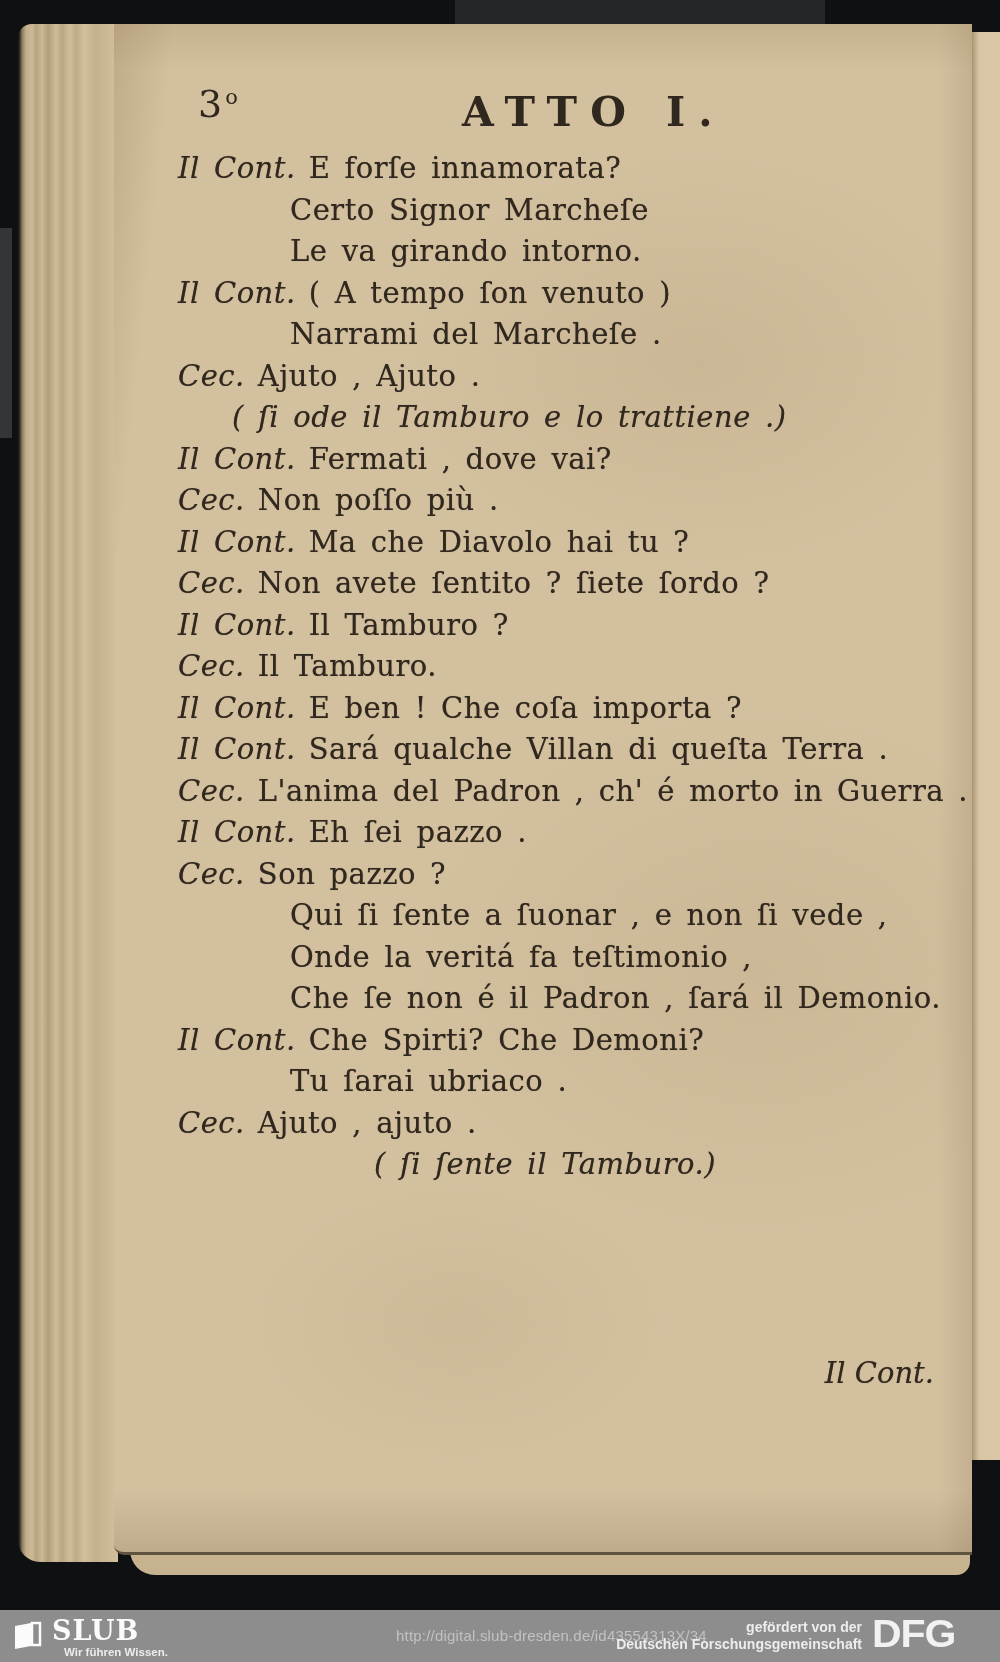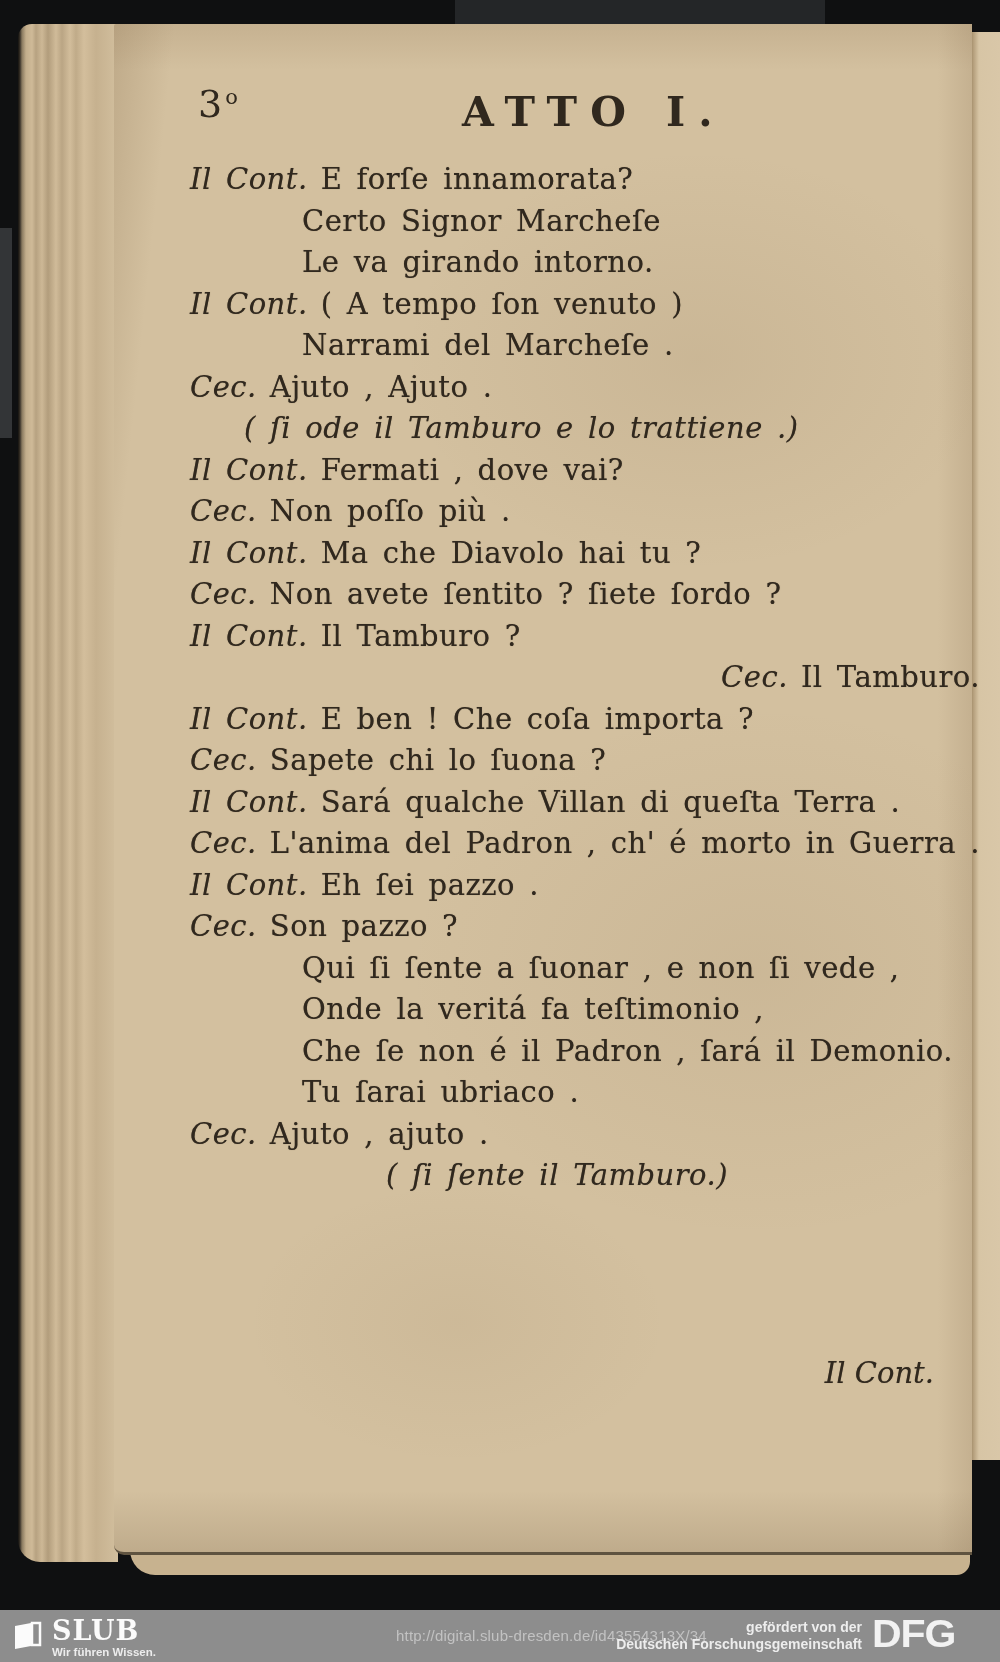--- a/index.html
+++ b/index.html
@@ -38,30 +38,30 @@
       radial-gradient(ellipse 420px 300px at 68% 22%,rgba(125,100,68,.10),rgba(0,0,0,0) 70%),
       radial-gradient(ellipse 500px 380px at 75% 62%,rgba(125,100,68,.09),rgba(0,0,0,0) 70%),
       radial-gradient(ellipse 300px 200px at 40% 85%,rgba(125,100,68,.07),rgba(0,0,0,0) 70%),
       var(--page-bg,#d3c09f);
   }
   
   .page-main, .page-main *{color:var(--ink,#30281e);}
   .page-num{position:absolute;left:84px;top:58px;font-size:38px;letter-spacing:1px;}
   .page-num .sup{font-size:21px;position:relative;top:-13px;margin-left:2px;}
   .running-header{position:absolute;left:348px;top:64px;font-size:41px;font-weight:700;letter-spacing:13px;white-space:nowrap;}
-  .text-block{position:absolute;left:76px;top:124px;width:790px;margin-top:11px;}
+  .text-block{position:absolute;left:64px;top:124px;width:790px;}
   .line{font-size:29px;line-height:41.5px;white-space:nowrap;letter-spacing:.5px;word-spacing:4.5px;text-shadow:0 0 .7px rgba(45,35,22,.55);}
   .line .speaker{font-style:italic;margin-right:13px;}
   .line.stage{font-style:italic;}
   .catchword{position:absolute;right:38px;top:1332px;font-size:29px;font-style:italic;text-shadow:0 0 .7px rgba(45,35,22,.55);}
   
   .footer{position:absolute;left:0;top:1610px;width:1000px;height:68px;background:var(--bar,#8d8d8d);font-family:"Liberation Sans",sans-serif;}
   .slub-icon{position:absolute;left:12px;top:10px;}
   .slub-name{position:absolute;left:52px;top:5px;font-family:"DejaVu Serif","Liberation Serif",serif;font-weight:700;font-size:27px;letter-spacing:1px;color:#fbfbfb;}
-  .slub-tagline{position:absolute;left:52px;top:36px;font-size:11.5px;font-weight:700;color:#ededed;}
+  .slub-tagline{position:absolute;left:64px;top:36px;font-size:11.5px;font-weight:700;color:#ededed;}
   .persistent-url{position:absolute;left:396px;top:17px;font-size:15px;color:#c2c2c2;letter-spacing:.2px;}
   .funding{position:absolute;right:138px;top:9px;text-align:right;font-size:14px;font-weight:700;line-height:17px;color:#ededed;margin-left:40px;}
   .dfg-logo{position:absolute;left:872px;top:3px;font-size:38px;font-weight:900;letter-spacing:-1px;color:#f2f2f2;transform:scaleX(1.08);transform-origin:left;}
 </style>
 </head>
 <body style="--backdrop: #0f1011; --page-bg: #d3c09f; --ink: #30281e; --bar: #8d8d8d;">
 
 <div class="top-charcoal"></div>
 <div class="left-gray-strip"></div>
 
@@ -78,30 +78,30 @@
       <div class="line" style="padding-left: 112px;"><span>Le va girando intorno.</span></div>
       <div class="line" style="padding-left: 0px;"><span class="speaker">Il Cont.</span><span>( A tempo ſon venuto )</span></div>
       <div class="line" style="padding-left: 112px;"><span>Narrami del Marcheſe .</span></div>
       <div class="line" style="padding-left: 0px;"><span class="speaker">Cec.</span><span>Ajuto , Ajuto .</span></div>
       <div class="line stage" style="padding-left: 54px;"><span>( ſi ode il Tamburo e lo trattiene .)</span></div>
       <div class="line" style="padding-left: 0px;"><span class="speaker">Il Cont.</span><span>Fermati , dove vai?</span></div>
       <div class="line" style="padding-left: 0px;"><span class="speaker">Cec.</span><span>Non poſſo più .</span></div>
       <div class="line" style="padding-left: 0px;"><span class="speaker">Il Cont.</span><span>Ma che Diavolo hai tu ?</span></div>
       <div class="line" style="padding-left: 0px;"><span class="speaker">Cec.</span><span>Non avete ſentito ? ſiete ſordo ?</span></div>
       <div class="line" style="padding-left: 0px;"><span class="speaker">Il Cont.</span><span>Il Tamburo ?</span></div>
-      <div class="line" style="padding-left: 0px; text-align: right;"><span class="speaker">Cec.</span><span>Il Tamburo.</span></div>
+      <div class="line" style="padding-left: 0px;"><span class="speaker">Cec.</span><span>Il Tamburo.</span></div>
       <div class="line" style="padding-left: 0px;"><span class="speaker">Il Cont.</span><span>E ben ! Che coſa importa ?</span></div>
-      <div class="line" style="padding-left: 0px;"><span class="speaker">Cec.</span><span>Sapete chi lo ſuona ?</span></div>
       <div class="line" style="padding-left: 0px;"><span class="speaker">Il Cont.</span><span>Sará qualche Villan di queſta Terra .</span></div>
       <div class="line" style="padding-left: 0px;"><span class="speaker">Cec.</span><span>L'anima del Padron , ch' é morto in Guerra .</span></div>
       <div class="line" style="padding-left: 0px;"><span class="speaker">Il Cont.</span><span>Eh ſei pazzo .</span></div>
       <div class="line" style="padding-left: 0px;"><span class="speaker">Cec.</span><span>Son pazzo ?</span></div>
       <div class="line" style="padding-left: 112px;"><span>Qui ſi ſente a ſuonar , e non ſi vede ,</span></div>
       <div class="line" style="padding-left: 112px;"><span>Onde la veritá fa teſtimonio ,</span></div>
       <div class="line" style="padding-left: 112px;"><span>Che ſe non é il Padron , ſará il Demonio.</span></div>
+      <div class="line" style="padding-left: 0px;"><span class="speaker">Il Cont.</span><span>Che Spirti? Che Demoni?</span></div>
       <div class="line" style="padding-left: 112px;"><span>Tu ſarai ubriaco .</span></div>
       <div class="line" style="padding-left: 0px;"><span class="speaker">Cec.</span><span>Ajuto , ajuto .</span></div>
       <div class="line stage" style="padding-left: 196px;"><span>( ſi ſente il Tamburo.)</span></div>
     </div>
   <div class="catchword">Il Cont.</div>
 </div>
 
 <div class="footer">
   <svg class="slub-icon" width="32" height="32" viewBox="0 0 32 32">
     <rect x="20" y="3" width="8" height="22" fill="none" stroke="#fbfbfb" stroke-width="2.5"></rect>

